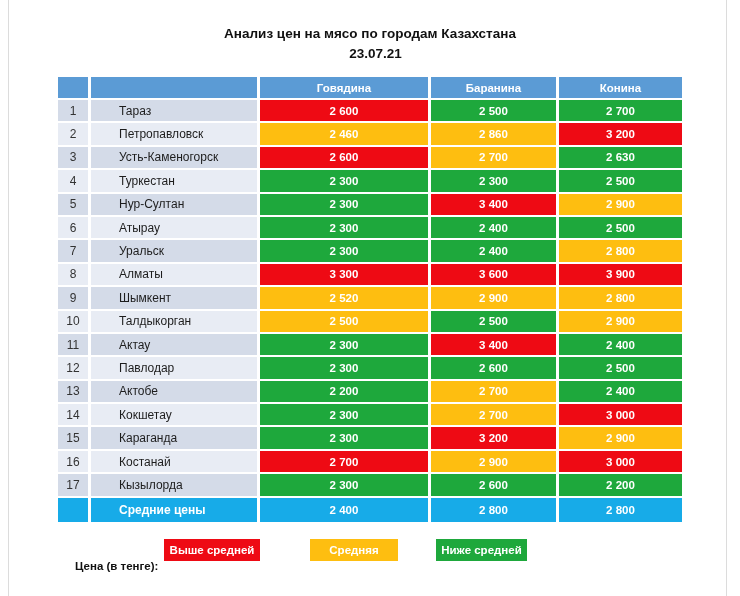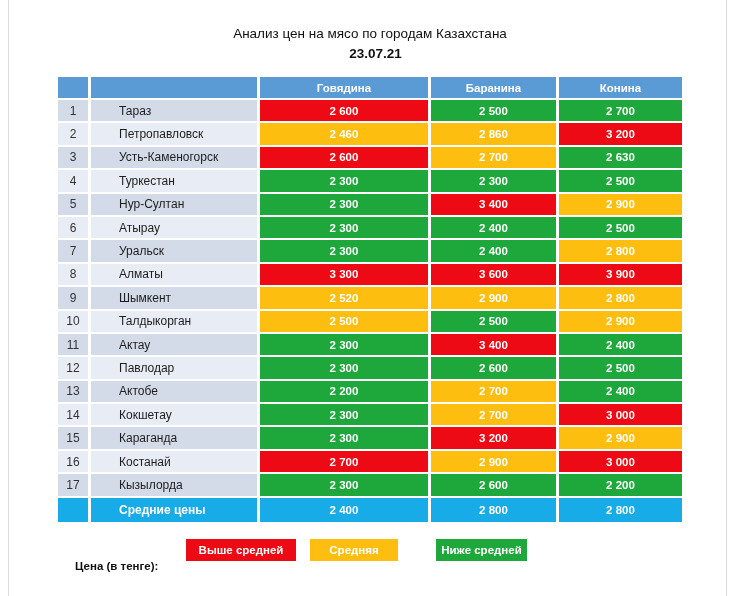--- a/index.html
+++ b/index.html
@@ -9,21 +9,21 @@
     background: #ffffff;
     position: relative;
     overflow: hidden;
   }
   .edge { position: absolute; top: 0; bottom: 0; width: 1px; background: #dcdcdc; }
   .edge-left { left: 8px; }
   .edge-right { left: 726px; }
 
   .title {
     position: absolute; top: 26px; left: 0; width: 740px;
-    text-align: center; font-size: 13.5px; font-weight: normal; color: #111;
+    text-align: center; font-size: 13.5px; font-weight: bold; color: #111;
   }
   .date {
     position: absolute; top: 46px; left: 0; width: 740px;
     text-align: center; font-size: 13.5px; font-weight: bold; color: #111; padding-left: 11px;
   }
 
   .table {
     position: absolute; left: 58px; top: 77px; width: 624px;
     display: grid;
     grid-template-columns: 30px 166px 168px 125px 123px;
@@ -48,21 +48,21 @@
 
   .legend { position: absolute; left: 0; top: 539px; width: 740px; height: 22px; }
   .legend-label {
     position: absolute; left: 75px; top: 16px; height: 22px; line-height: 22px;
     font-size: 11.5px; font-weight: bold; color: #111;
   }
   .badge {
     position: absolute; top: 0; height: 22px; line-height: 22px;
     text-align: center; color: #fff; font-size: 11.5px; font-weight: bold;
   }
-  .badge-above   { left: 186px; width: 110px; background: var(--c-above, #EE0A14); }
+  .badge-above   { left: 164px; width: 96px; background: var(--c-above, #EE0A14); }
   .badge-average { left: 310px; width: 88px;  background: var(--c-average, #FEBE10); }
   .badge-below   { left: 420px; width: 91px;  background: var(--c-below, #1EA83C); margin-left: 16px; }
 </style>
 </head>
 <body>
 
 <div class="page">
   <div class="edge edge-left"></div>
   <div class="edge edge-right"></div>
 

